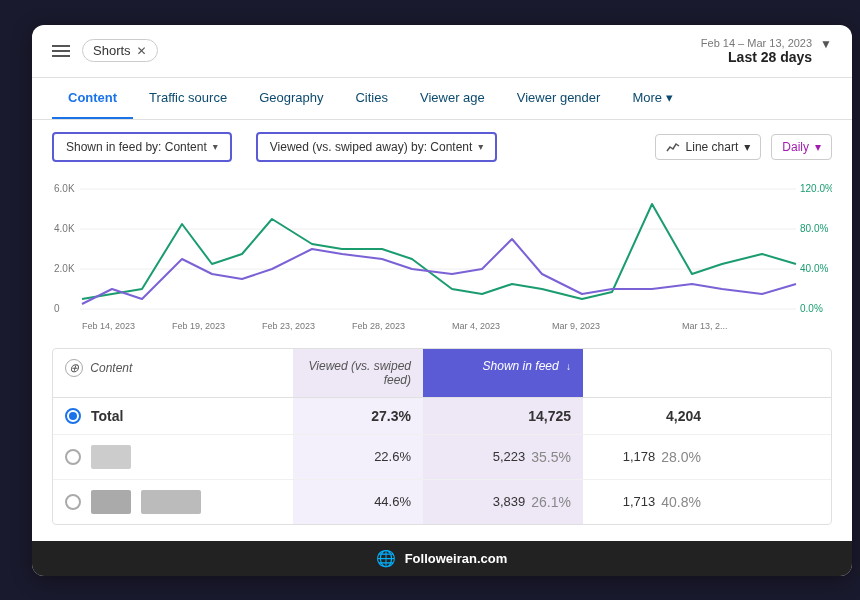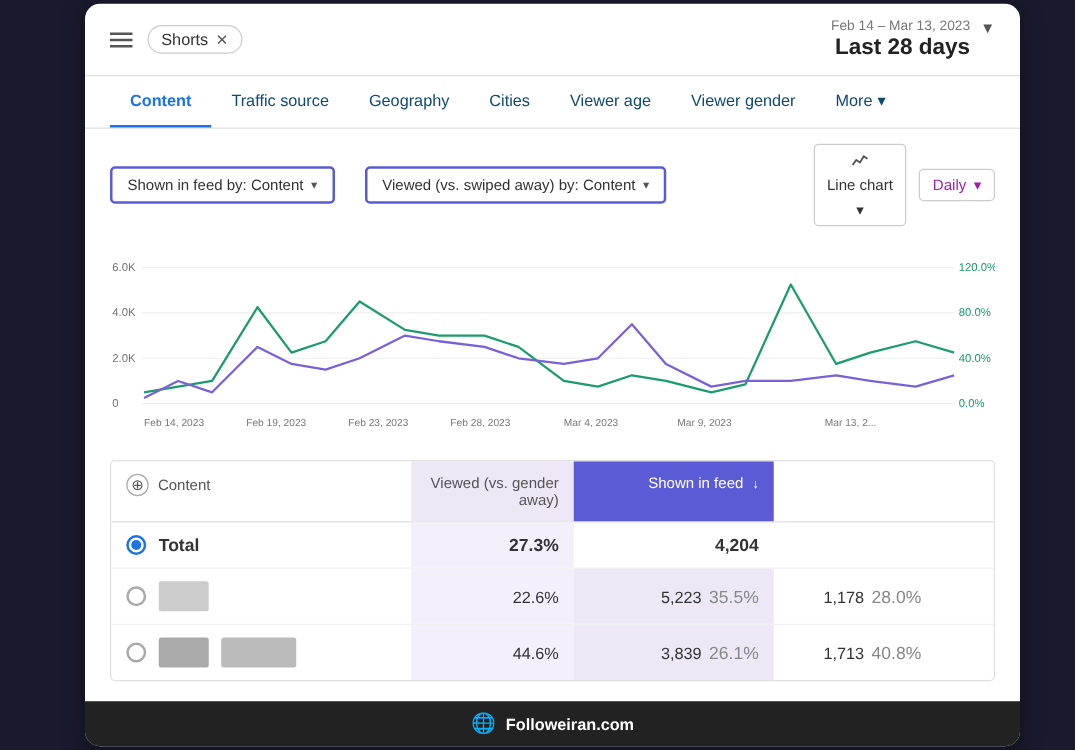--- a/index.html
+++ b/index.html
@@ -5,21 +5,21 @@
     * { box-sizing: border-box; margin: 0; padding: 0; }
     body {
       background: #1a1a2e;
       display: flex;
       align-items: center;
       justify-content: center;
       height: 100vh;
       font-family: 'Arial', sans-serif;
     }
     .container {
-      width: 748px;
+      width: 820px;
       background: #fff;
       border-radius: 12px;
       overflow: hidden;
       box-shadow: 0 4px 20px rgba(0,0,0,0.4);
       margin-left: 24px;
     }
     
     .header {
       display: flex;
       align-items: center;
@@ -61,21 +61,21 @@
       gap: 8px;
     }
     .date-range-text {
       text-align: right;
     }
     .date-range-text .date-label {
       font-size: 11px;
       color: #777;
     }
     .date-range-text .date-value {
-      font-size: 18px;
+      font-size: 14px;
       font-weight: 600;
       color: #222;
     }
     .dropdown-arrow {
       color: #555;
       font-size: 12px;
     }
     
     .tabs {
       display: flex;
@@ -133,21 +133,20 @@
     .chart-type-dropdown {
       display: flex;
       align-items: center;
       border: 1px solid #ccc;
       border-radius: 4px;
       padding: 5px 10px;
       font-size: 12px;
       color: #333;
       gap: 6px;
       cursor: pointer;
-      flex-direction: column;
     }
     .period-dropdown {
       display: flex;
       align-items: center;
       border: 1px solid #ccc;
       border-radius: 4px;
       padding: 5px 10px;
       font-size: 12px;
       color: #a21caf;
       gap: 6px;
@@ -167,20 +166,21 @@
       margin: 0 20px 16px 20px;
       border: 1px solid #e0e0e0;
       border-radius: 4px;
       overflow: hidden;
       font-size: 13px;
     }
     .table-header {
       display: grid;
       grid-template-columns: 240px 130px 160px 130px 80px;
       border-bottom: 1px solid #e0e0e0;
+      font-style: italic;
     }
     .th {
       padding: 10px 12px;
       font-size: 12px;
       color: #555;
       font-weight: 500;
       text-align: right;
     }
     .th:first-child {
       text-align: left;
@@ -393,38 +393,41 @@
   </div>
 
   <div class="data-table">
 
     <div class="table-header">
       <div class="th">
         <span class="add-icon">⊕</span>
         <span>Content</span>
       </div>
       <div class="th highlighted">
-        <span>Viewed (vs. gender away)</span>
+        <span>Viewed (vs. swiped feed)</span>
       </div>
       <div class="th highlighted-dark">
         <span>Shown in feed</span>
         <span class="sort-icon">↓</span>
       </div>
       <div class="th"></div>
     </div>
 
     <div class="table-row total-row">
       <div class="td">
         <div class="content-cell">
           <div class="radio-btn filled"></div>
           <span style="font-weight: 700;">Total</span>
         </div>
       </div>
       <div class="td highlighted-col">
         <span>27.3%</span>
+      </div>
+      <div class="td highlighted-dark-col">
+        <span>14,725</span>
       </div>
       <div class="td">
         <span>4,204</span>
       </div>
       <div class="td"></div>
     </div>
 
     <div class="table-row">
       <div class="td">
         <div class="content-cell">

